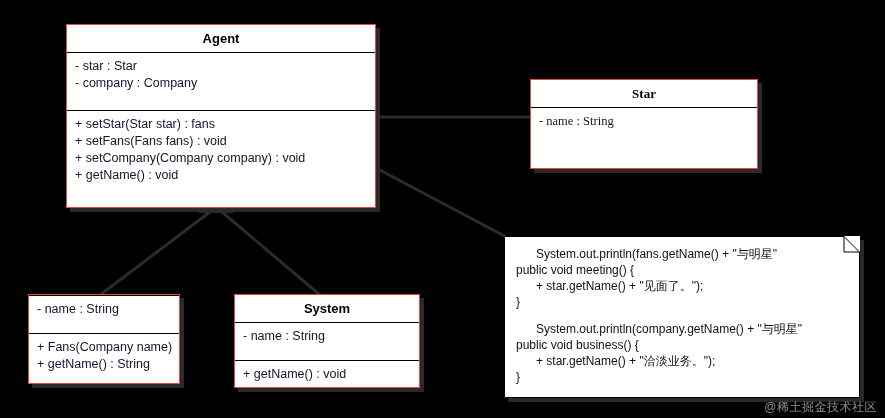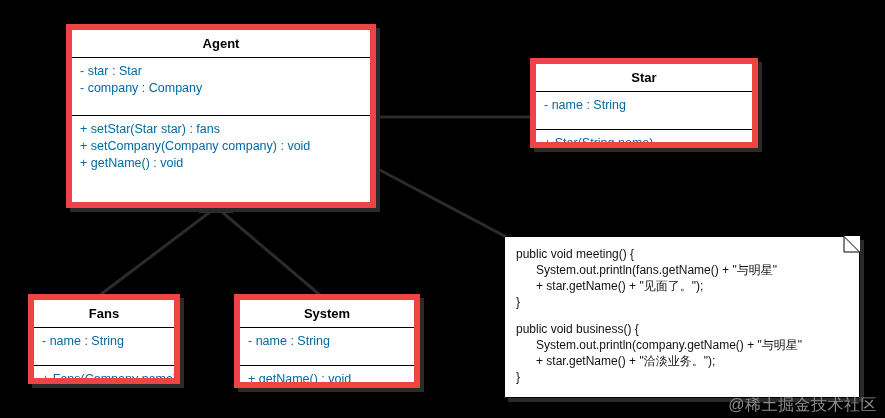--- a/index.html
+++ b/index.html
@@ -13,42 +13,42 @@
     height: 418px;
     background: #000000;
     overflow: hidden;
     font-family: "Liberation Sans", sans-serif;
   }
 
   
   .uml-box {
     position: absolute;
     background: #ffffff;
-    border: 6px solid #ef4444;
+    border: 1px solid #ef4444;
     box-sizing: border-box;
     box-shadow: 4px 4px 0 0 #2a2a2a;
     overflow: hidden;
   }
   .uml-title {
     text-align: center;
     font-weight: bold;
     font-size: 13px;
     color: #000000;
     padding: 6px 4px 6px 4px;
     line-height: 15px;
     white-space: nowrap;
   }
   .compartment {
     border-top: 1px solid #000000;
     padding: 5px 0 4px 0;
     overflow: hidden;
   }
   .member {
     font-size: 12.5px;
-    color: #0369a1;
+    color: #0f172a;
     line-height: 17px;
     padding: 0 8px;
     white-space: nowrap;
   }
 
   
   .note-box {
     position: absolute;
     background: #ffffff;
     box-sizing: border-box;
@@ -74,21 +74,21 @@
     width: 885px;
     height: 418px;
     pointer-events: none;
   }
 
   
   .watermark {
     position: absolute;
     right: 8px;
     bottom: 2px;
-    font-size: 16px;
+    font-size: 12px;
     color: #8d8d8d;
     letter-spacing: 0.5px;
     white-space: nowrap;
   }
 </style>
 </head>
 <body>
 
 <div id="canvas">
 
@@ -116,38 +116,34 @@
   </svg>
 
   <div class="uml-box" style="left:66px; top:24px; width:310px; height:184px;">
     <div class="uml-title">Agent</div>
     <div class="compartment" style="height:48px;">
       <div class="member">- star : Star</div>
       <div class="member">- company : Company</div>
     </div>
     <div class="compartment">
       <div class="member">+ setStar(Star star) : fans</div>
+      <div class="member">+ setFans(Fans fans) : void</div>
       <div class="member">+ setCompany(Company company) : void</div>
       <div class="member">+ getName() : void</div>
     </div>
   </div>
 
-  <div class="uml-box" style="left:530px; top:58px; width:228px; height:90px;">
+  <div class="uml-box" style="left:530px; top:79px; width:228px; height:90px;font-family:Liberation Serif, serif;">
     <div class="uml-title">Star</div>
     <div class="compartment" style="height:28px;">
       <div class="member">- name : String</div>
     </div>
-    <div class="compartment">
-      <div class="member">+ Star(String name)</div>
-      <div class="member">+ getName() : String</div>
-    </div>
   </div>
 
   <div class="uml-box" style="left:28px; top:294px; width:152px; height:90px;">
-    <div class="uml-title">Fans</div>
     <div class="compartment" style="height:28px;">
       <div class="member">- name : String</div>
     </div>
     <div class="compartment">
       <div class="member">+ Fans(Company name)</div>
       <div class="member">+ getName() : String</div>
     </div>
   </div>
 
   <div class="uml-box" style="left:234px; top:294px; width:186px; height:94px;">
@@ -159,27 +155,27 @@
       <div class="member">+ getName() : void</div>
     </div>
   </div>
 
   <div class="note-box" style="left:504px; top:236px; width:356px; height:162px;">
     <svg width="356" height="162" style="position:absolute; left:0; top:0;">
       <polygon points="0.5,0.5 340,0.5 355.5,16 355.5,161.5 0.5,161.5" fill="#ffffff" stroke="#000000" stroke-width="1"></polygon>
       <polyline points="340,0.5 340,16 355.5,16" fill="none" stroke="#000000" stroke-width="1"></polyline>
     </svg>
     <div class="note-body">
+      <div class="code-line">      System.out.println(fans.getName() + "与明星"</div>
       <div class="code-line">public void meeting() {</div>
-      <div class="code-line">      System.out.println(fans.getName() + "与明星"</div>
       <div class="code-line">      + star.getName() + "见面了。");</div>
       <div class="code-line">}</div>
       <div class="code-gap"></div>
+      <div class="code-line">      System.out.println(company.getName() + "与明星"</div>
       <div class="code-line">public void business() {</div>
-      <div class="code-line">      System.out.println(company.getName() + "与明星"</div>
       <div class="code-line">      + star.getName() + "洽淡业务。");</div>
       <div class="code-line">}</div>
     </div>
   </div>
 
   <div class="watermark">@稀土掘金技术社区</div>
 
 </div>
 
 </body></html>

